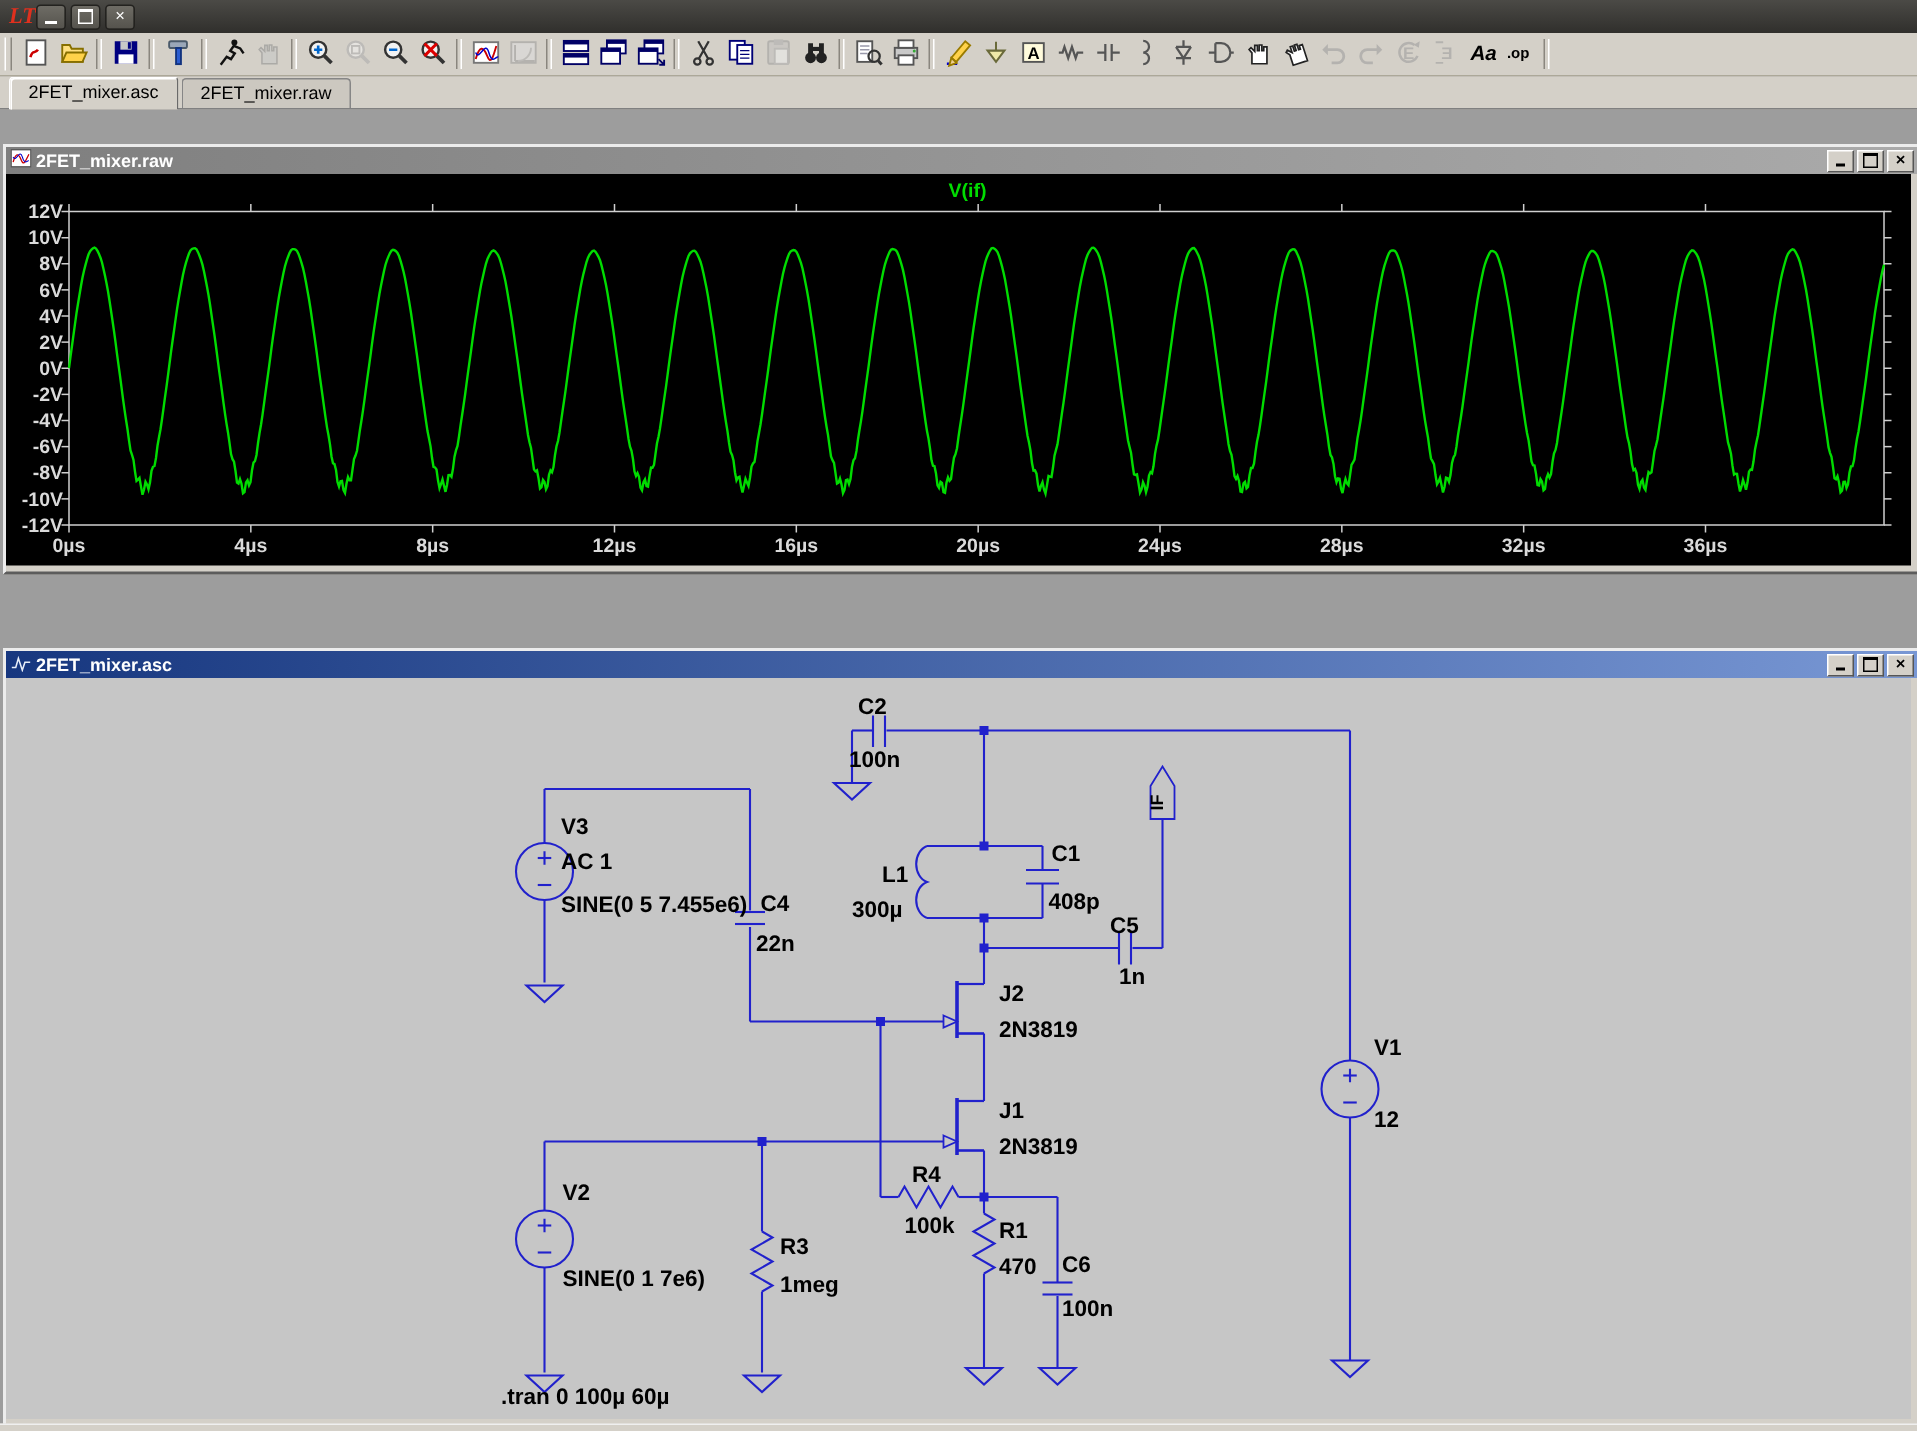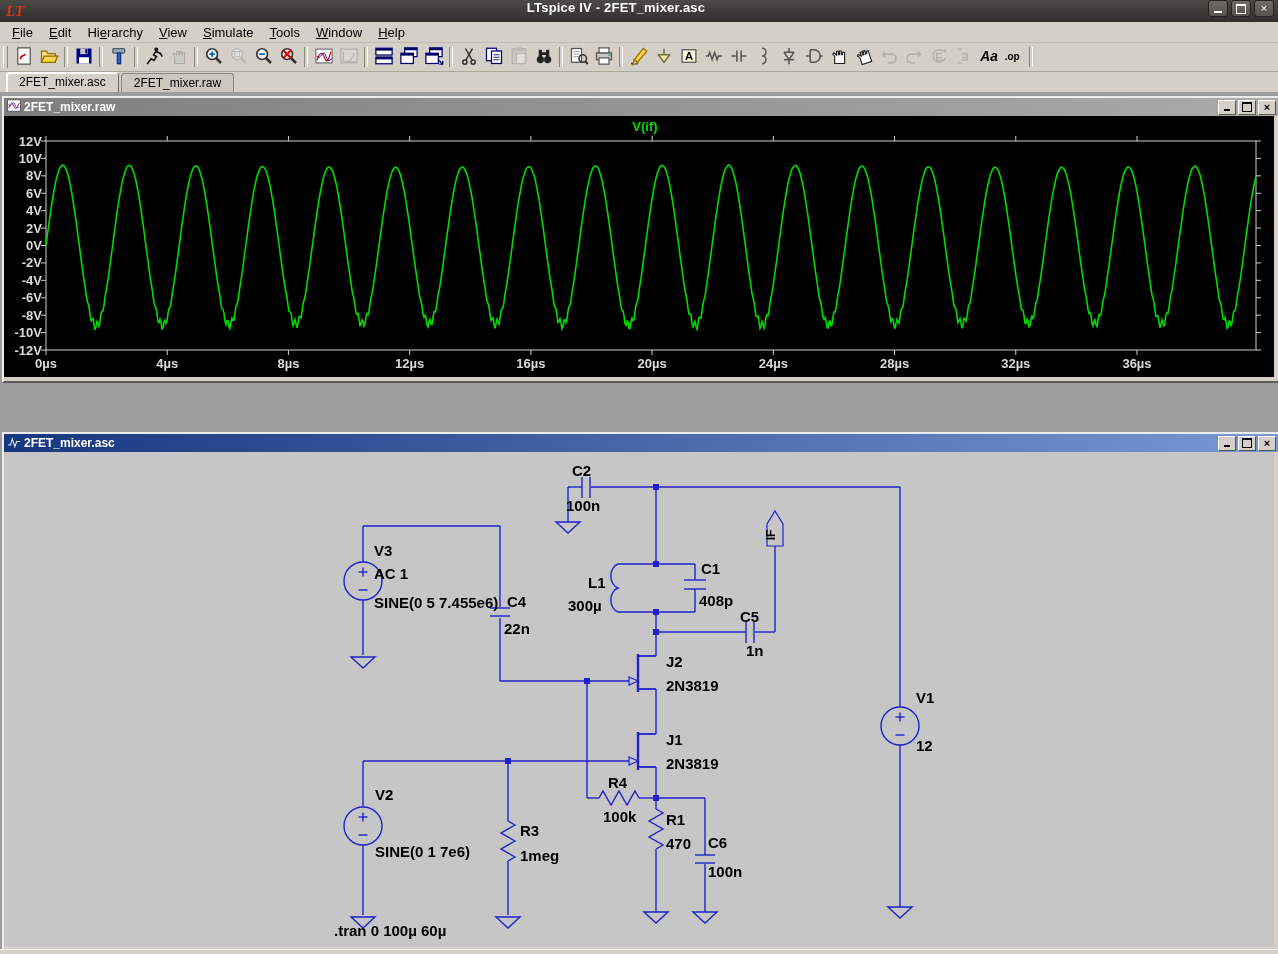--- a/index.html
+++ b/index.html
@@ -1,19 +1,19 @@
 <!DOCTYPE html>
 <html><head>
 <meta charset="utf-8">
 <style>
   html,body{margin:0;padding:0;background:#666;}
   .app{position:relative;width:1278px;height:954px;background:#9d9d9d;overflow:hidden;
        font-family:"Liberation Sans",sans-serif;-webkit-font-smoothing:none;}
   
-  .titlebar{height:22px;background:linear-gradient(#4b4a46,#302f2c);display:flex;align-items:flex-start;color:#fff;}
+  .titlebar{height:22px;background:linear-gradient(#4b4a46,#302f2c);display:flex;align-items:center;color:#fff;}
   .lt-logo{margin-left:6px;font-family:"Liberation Serif",serif;font-style:italic;font-weight:bold;
            font-size:15px;color:#e0301e;line-height:22px;}
   .title-text{flex:1;text-align:center;font-weight:bold;font-size:13px;letter-spacing:.2px;}
   .win-controls{display:flex;gap:3px;margin-right:4px;}
   .wc-btn{width:18px;height:15px;background:linear-gradient(#6e6c65,#55534d);border:1px solid #23221f;
           border-radius:3px;display:flex;align-items:center;justify-content:center;color:#fff;
           font-size:11px;line-height:1;cursor:default;}
   .wg-min{width:8px;height:2px;background:#fff;margin-top:7px;}
   .wg-max{width:8px;height:7px;border:1px solid #fff;border-top:2px solid #fff;}
   
@@ -55,44 +55,33 @@
              border-top:1px solid #efefef;}
   svg text{font-family:"Liberation Sans",sans-serif;}
 </style>
 </head>
 <body>
 
 <div class="app">
 
   <div class="titlebar">
     <span class="lt-logo">LT</span>
-    <span class="title-text">LTspice IV - 2FET_mixer.asc</span>
     <span class="win-controls">
       <span class="wc-btn">
           <span class="wg-min"></span>
         </span>
       <span class="wc-btn">
           <span class="wg-max"></span>
         </span>
       <span class="wc-btn">
           <span>×</span>
         </span>
     </span>
   </div>
 
-  <div class="menubar" id="menubar">
-      <div class="menu-item"><u>F</u>ile</div>
-      <div class="menu-item"><u>E</u>dit</div>
-      <div class="menu-item">Hi<u>e</u>rarchy</div>
-      <div class="menu-item"><u>V</u>iew</div>
-      <div class="menu-item"><u>S</u>imulate</div>
-      <div class="menu-item"><u>T</u>ools</div>
-      <div class="menu-item"><u>W</u>indow</div>
-      <div class="menu-item"><u>H</u>elp</div>
-    </div>
   <div class="toolbar" id="toolbar">
       <span class="tgrip"></span>
       <button class="tbtn">
         <span><svg width="20" height="20" viewBox="0 0 16 16">
             <rect x="3" y="1.5" width="10" height="13" fill="#fff" stroke="#555"></rect>
             <path d="M5 10.5c1.2-4.5 2.6-1.5 4-4" stroke="#c00" fill="none" stroke-width="1.4"></path>
           </svg></span>
       </button>
       <button class="tbtn">
         <span><svg width="20" height="20" viewBox="0 0 16 16">

